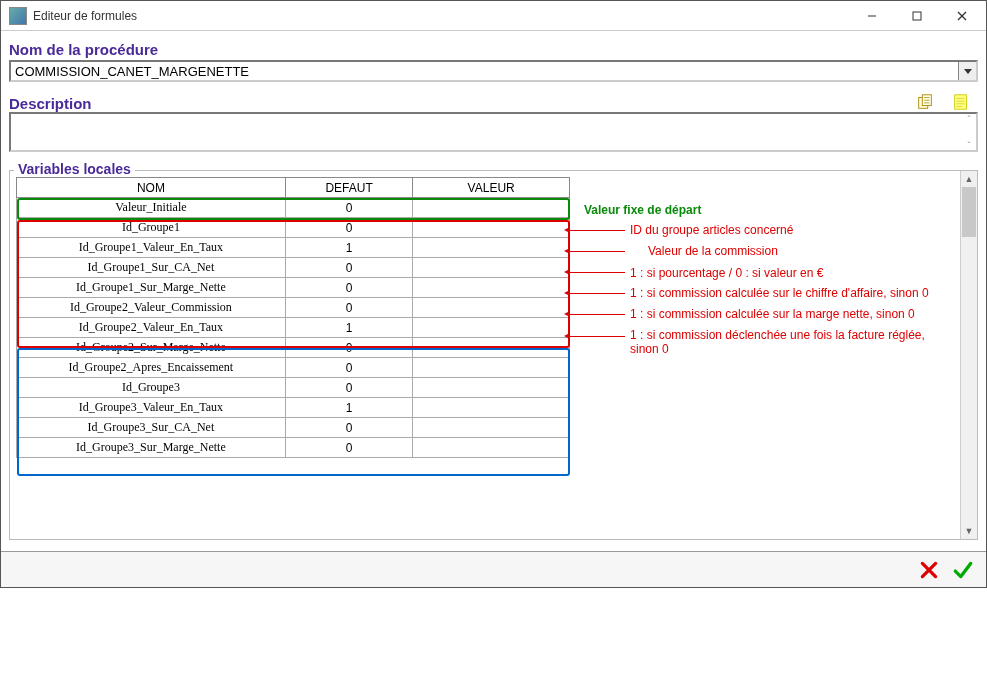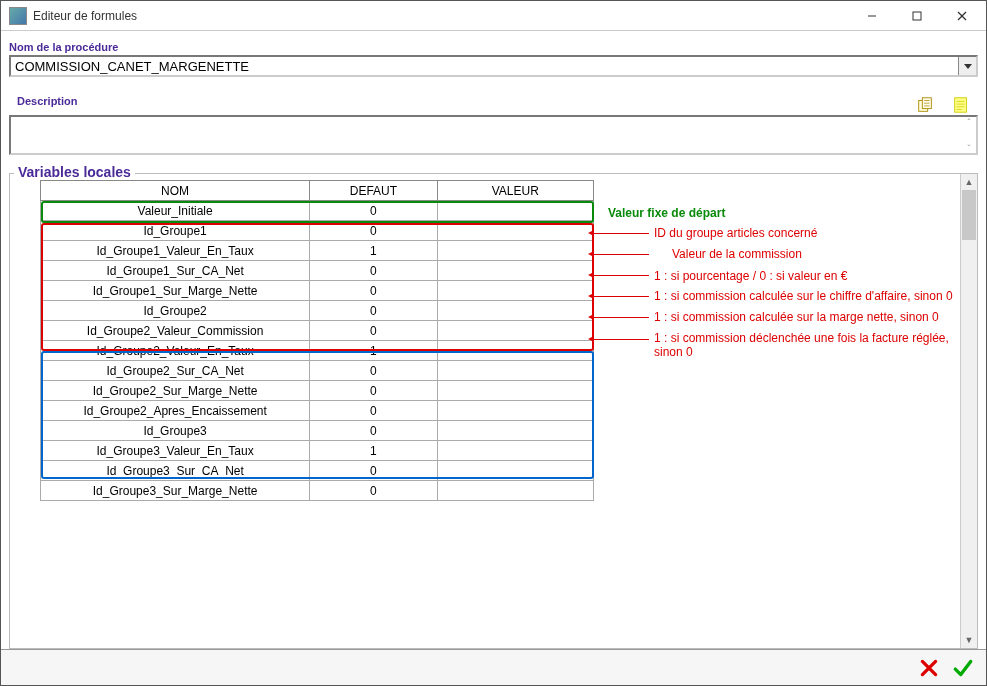--- a/index.html
+++ b/index.html
@@ -4,46 +4,46 @@
 <style>
   * { box-sizing: border-box; }
   body {
     margin: 0; padding: 0;
     font-family: Tahoma, Arial, sans-serif;
     font-size: 12px;
     background: #fff;
     width: 987px; height: 686px;
     overflow: hidden;
   }
-  .window { width: 987px; height: 686px; border: 1px solid #555; display:flex; flex-direction:column; }
+  .window { width: 987px; height: 588px; border: 1px solid #555; display:flex; flex-direction:column; }
   .titlebar {
     height: 30px; background: #fff; display:flex; align-items:center;
     border-bottom:1px solid #ccc; padding:0 2px;
   }
   .titlebar .app-icon { width:18px; height:18px; margin:0 6px; background: linear-gradient(135deg,#6aa,#47a); border:1px solid #888; }
   .titlebar .title { flex:1; font-size:12px; color:#333; }
   .winbtns { display:flex; }
   .winbtn { width:45px; height:28px; display:flex; align-items:center; justify-content:center; font-family: Arial; font-size:13px; color:#333; }
   .content { flex:1; padding:6px 8px 0 8px; display:flex; flex-direction:column; position:relative; overflow:hidden;}
-  .heading { color:#4A2A99; font-weight:bold; font-size:11px; margin:4px 0 2px 0; }
+  .heading { color:#4A2A99; font-weight:bold; font-size:15px; margin:4px 0 2px 0; }
   .combo-row { display:flex; border:2px inset #ccc; background:#fff; height:22px; }
   .combo-row input { flex:1; border:none; outline:none; font-size:13px; padding:0 4px; background:transparent;}
   .combo-btn { width:18px; border-left:1px solid #888; background:#eee; display:flex;align-items:center;justify-content:center; }
   .iconbtn { width:22px; height:20px; display:flex; align-items:center; justify-content:center; cursor:pointer;}
   .iconbtn svg { width:18px; height:18px; }
   .desc-box { border:2px inset #ccc; height:40px; background:#fff; position:relative; }
   .desc-scroll { position:absolute; right:0; top:0; bottom:0; width:14px; display:flex; flex-direction:column; justify-content:space-between; align-items:center; }
   .desc-scroll span{ color:#999; font-size:9px; line-height:10px;}
-  .fieldset { border:1px solid #bbb; flex:1; margin:2px 0 0 0; position:relative; display:flex;padding-left:24px; }
+  .fieldset { border:1px solid #bbb; flex:1; margin:2px 0 11px 0; position:relative; display:flex; }
   .fieldset-legend { position:absolute; top:-10px; left:4px; background:#fff; padding:0 4px; color:#4A2A99; font-weight:bold; font-size:14px; }
   .grid-wrap { position:relative; padding:6px; flex:0 0 560px; }
   .grid { border:1px solid #888; border-collapse:collapse; width:554px; }
   .grid th { background:#fff; border:1px solid #888; font-weight:normal; font-size:12px; padding:2px 4px; text-align:center; height:20px;}
   .grid td { border:1px solid #aaa; font-size:12px; padding:1px 4px; text-align:center; height:20px; }
-  .grid td.name { width:260px; }
+  .grid td.name { width:260px;font-family:Liberation Serif, serif; }
   .grid td.def { width:130px; }
   .grid td.val { width:160px; }
   .annot { flex:1; position:relative; font-size:12px; }
   .ann0 { position:absolute; left:8px; top:32px; color:#0a8a0a; font-weight:bold; }
   .annred { position:absolute; color:#d00; font-size:12px; }
   .arrow-line { position:absolute; height:1px; background:#d00;}
   .arrow-tip { position:absolute; width:0;height:0;border-top:3px solid transparent;border-bottom:3px solid transparent;border-right:6px solid #d00;}
   .box-green { position:absolute; border:2px solid #0a8a0a; border-radius:3px; pointer-events:none;}
   .box-red   { position:absolute; border:2px solid #d00; border-radius:3px; pointer-events:none;}
   .box-blue  { position:absolute; border:2px solid #06c; border-radius:3px; pointer-events:none;}
@@ -89,21 +89,21 @@
     <div class="combo-row">
       <input type="text" value="COMMISSION_CANET_MARGENETTE" style="">
       <div class="combo-btn">
         <svg viewBox="0 0 10 6" width="8" height="5">
             <polygon points="0,0 10,0 5,6" fill="#333"></polygon>
           </svg>
       </div>
     </div>
 
     <div style="display:flex; justify-content:space-between; align-items:flex-end; margin-top:10px;">
-      <div class="heading" style="margin:8px">Description</div>
+      <div class="heading" style="margin:0">Description</div>
       <div style="display:flex; gap:14px; padding-right:6px;">
         <div class="iconbtn">
           <svg viewBox="0 0 20 20">
               <rect x="3" y="5" width="10" height="12" fill="#ffd" stroke="#a80"></rect>
               <rect x="7" y="2" width="10" height="12" fill="#ffe" stroke="#a80"></rect>
               <path d="M9 5h6M9 8h6M9 11h6" stroke="#a80" stroke-width="0.8"></path>
             </svg>
         </div>
         <div class="iconbtn">
           <svg viewBox="0 0 20 20">
@@ -152,37 +152,27 @@
                 <td class="name">Id_Groupe1_Sur_CA_Net</td>
                 <td class="def">0</td>
                 <td class="val"></td>
               </tr>
               <tr>
                 <td class="name">Id_Groupe1_Sur_Marge_Nette</td>
                 <td class="def">0</td>
                 <td class="val"></td>
               </tr>
               <tr>
-                <td class="name">Id_Groupe2</td>
-                <td class="def">0</td>
-                <td class="val"></td>
-              </tr>
-              <tr>
                 <td class="name">Id_Groupe2_Valeur_Commission</td>
                 <td class="def">0</td>
                 <td class="val"></td>
               </tr>
               <tr>
                 <td class="name">Id_Groupe2_Valeur_En_Taux</td>
                 <td class="def">1</td>
-                <td class="val"></td>
-              </tr>
-              <tr>
-                <td class="name">Id_Groupe2_Sur_CA_Net</td>
-                <td class="def">0</td>
                 <td class="val"></td>
               </tr>
               <tr>
                 <td class="name">Id_Groupe2_Sur_Marge_Nette</td>
                 <td class="def">0</td>
                 <td class="val"></td>
               </tr>
               <tr>
                 <td class="name">Id_Groupe2_Apres_Encaissement</td>
                 <td class="def">0</td>

